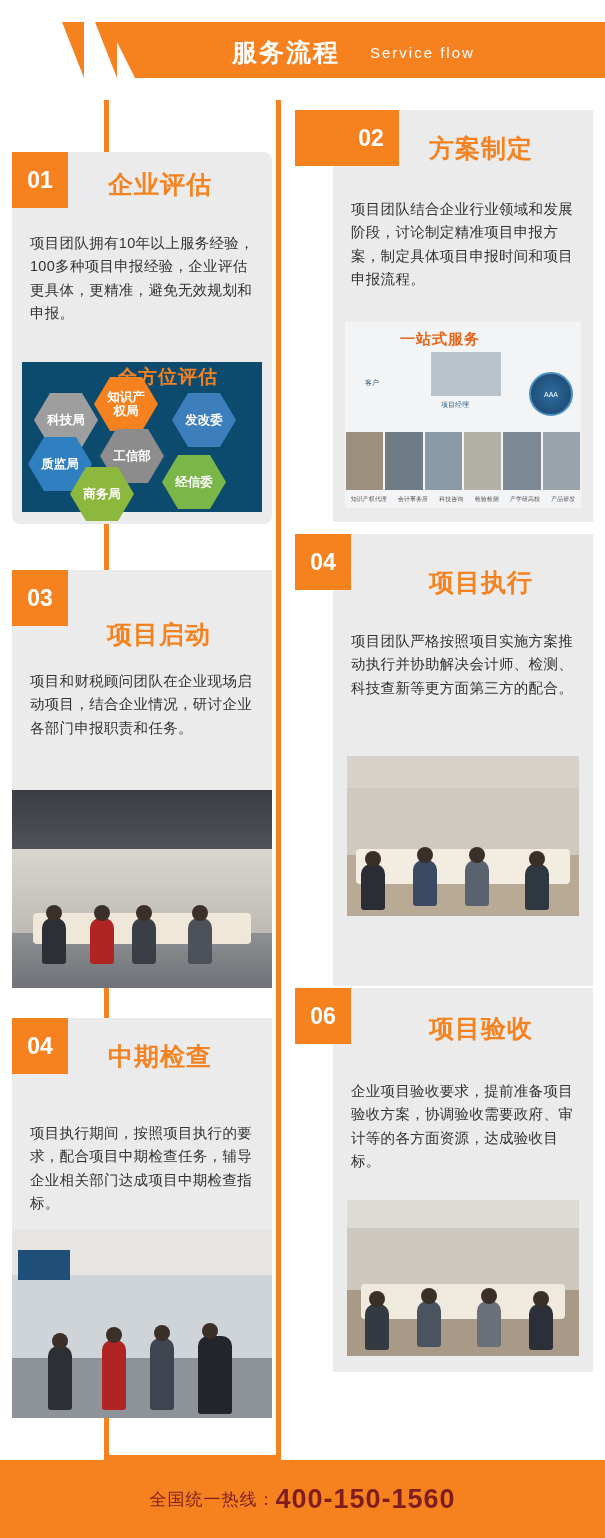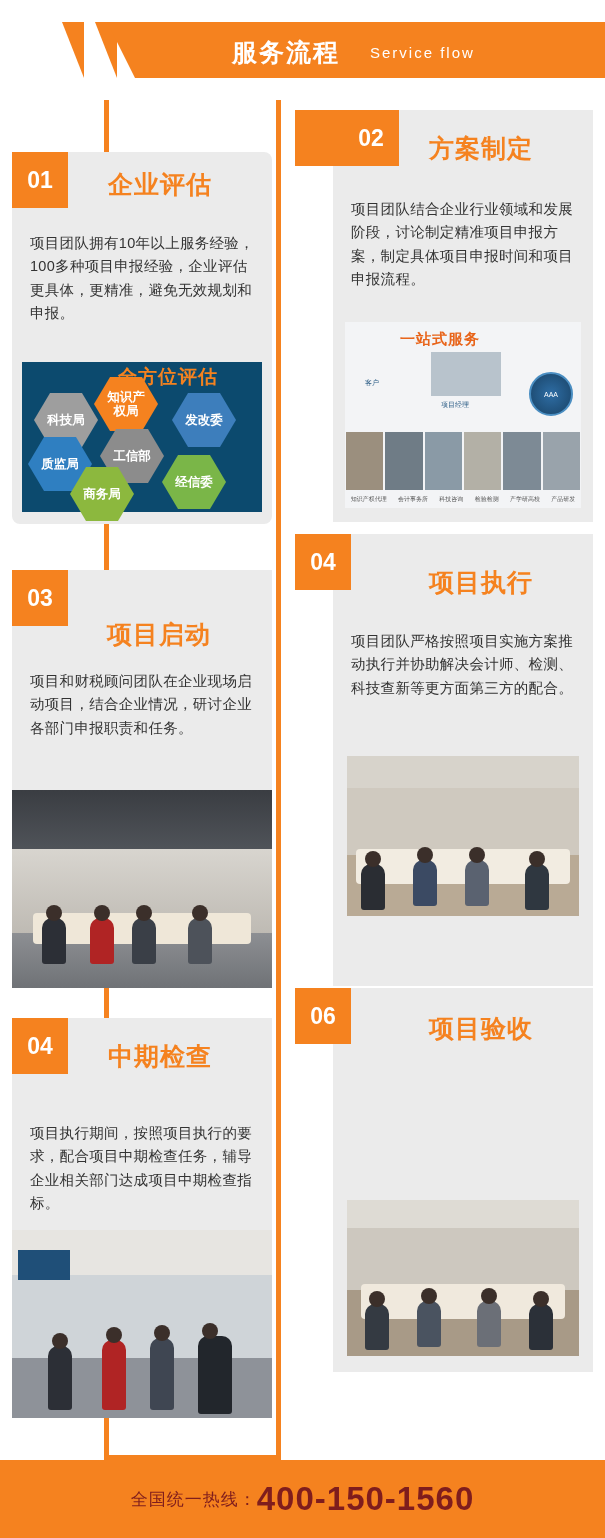--- a/index.html
+++ b/index.html
@@ -121,21 +121,21 @@
   .footer{
     position:absolute;left:0;bottom:0;width:605px;height:78px;
     background:#f5821f;
   }
   .footer-text{
     position:absolute;left:0;top:0;width:605px;height:78px;
     display:flex;align-items:center;justify-content:center;
     color:#7f1d1d;
   }
   .footer-label{font-size:17px;letter-spacing:1px;}
-  .footer-num{font-size:33px;font-weight:bold;letter-spacing:1px;}
+  .footer-num{font-size:27px;font-weight:bold;letter-spacing:1px;}
 </style>
 </head>
 <body>
 
 <div class="header">
   <div class="header-slash2"></div>
   <div class="header-slash1"></div>
   <div class="header-bar"></div>
   <div class="header-title">服务流程</div>
   <div class="header-sub">Service flow</div>
@@ -274,20 +274,21 @@
       </div>
     <div class="ph-person" style="left:186px;bottom:2%;height:78px;width:34px;background:#22262c;">
         <div class="ph-head"></div>
       </div>
   </div>
 </div>
 
 <div class="card" style="left:333px;top:988px;width:260px;height:384px;">
   <div class="num-badge" style="left:-38px;top:0px;">06</div>
   <div class="card-title" style="left:96px;top:24px;">项目验收</div>
+  <div class="card-text" style="left:18px;top:92px;width:224px;">企业项目验收要求，提前准备项目验收方案，协调验收需要政府、审计等的各方面资源，达成验收目标。</div>
   <div class="photo" style="left:14px;top:212px;width:232px;height:156px;">
     <div class="ph-ceiling" style="height:20%;background:#dedbd4"></div>
     <div class="ph-wall" style="top:18%;height:40%;background:#cdc8bf"></div>
     <div class="ph-floor" style="height:42%;background:#a89a87"></div>
     <div class="ph-table" style="left:6%;top:54%;width:88%;height:22%;background:#f0e9dd"></div>
     <div class="ph-person" style="left:18px;bottom:4%;background:#343a42;">
         <div class="ph-head"></div>
       </div>
     <div class="ph-person" style="left:70px;bottom:6%;background:#4a5360;">
         <div class="ph-head"></div>

